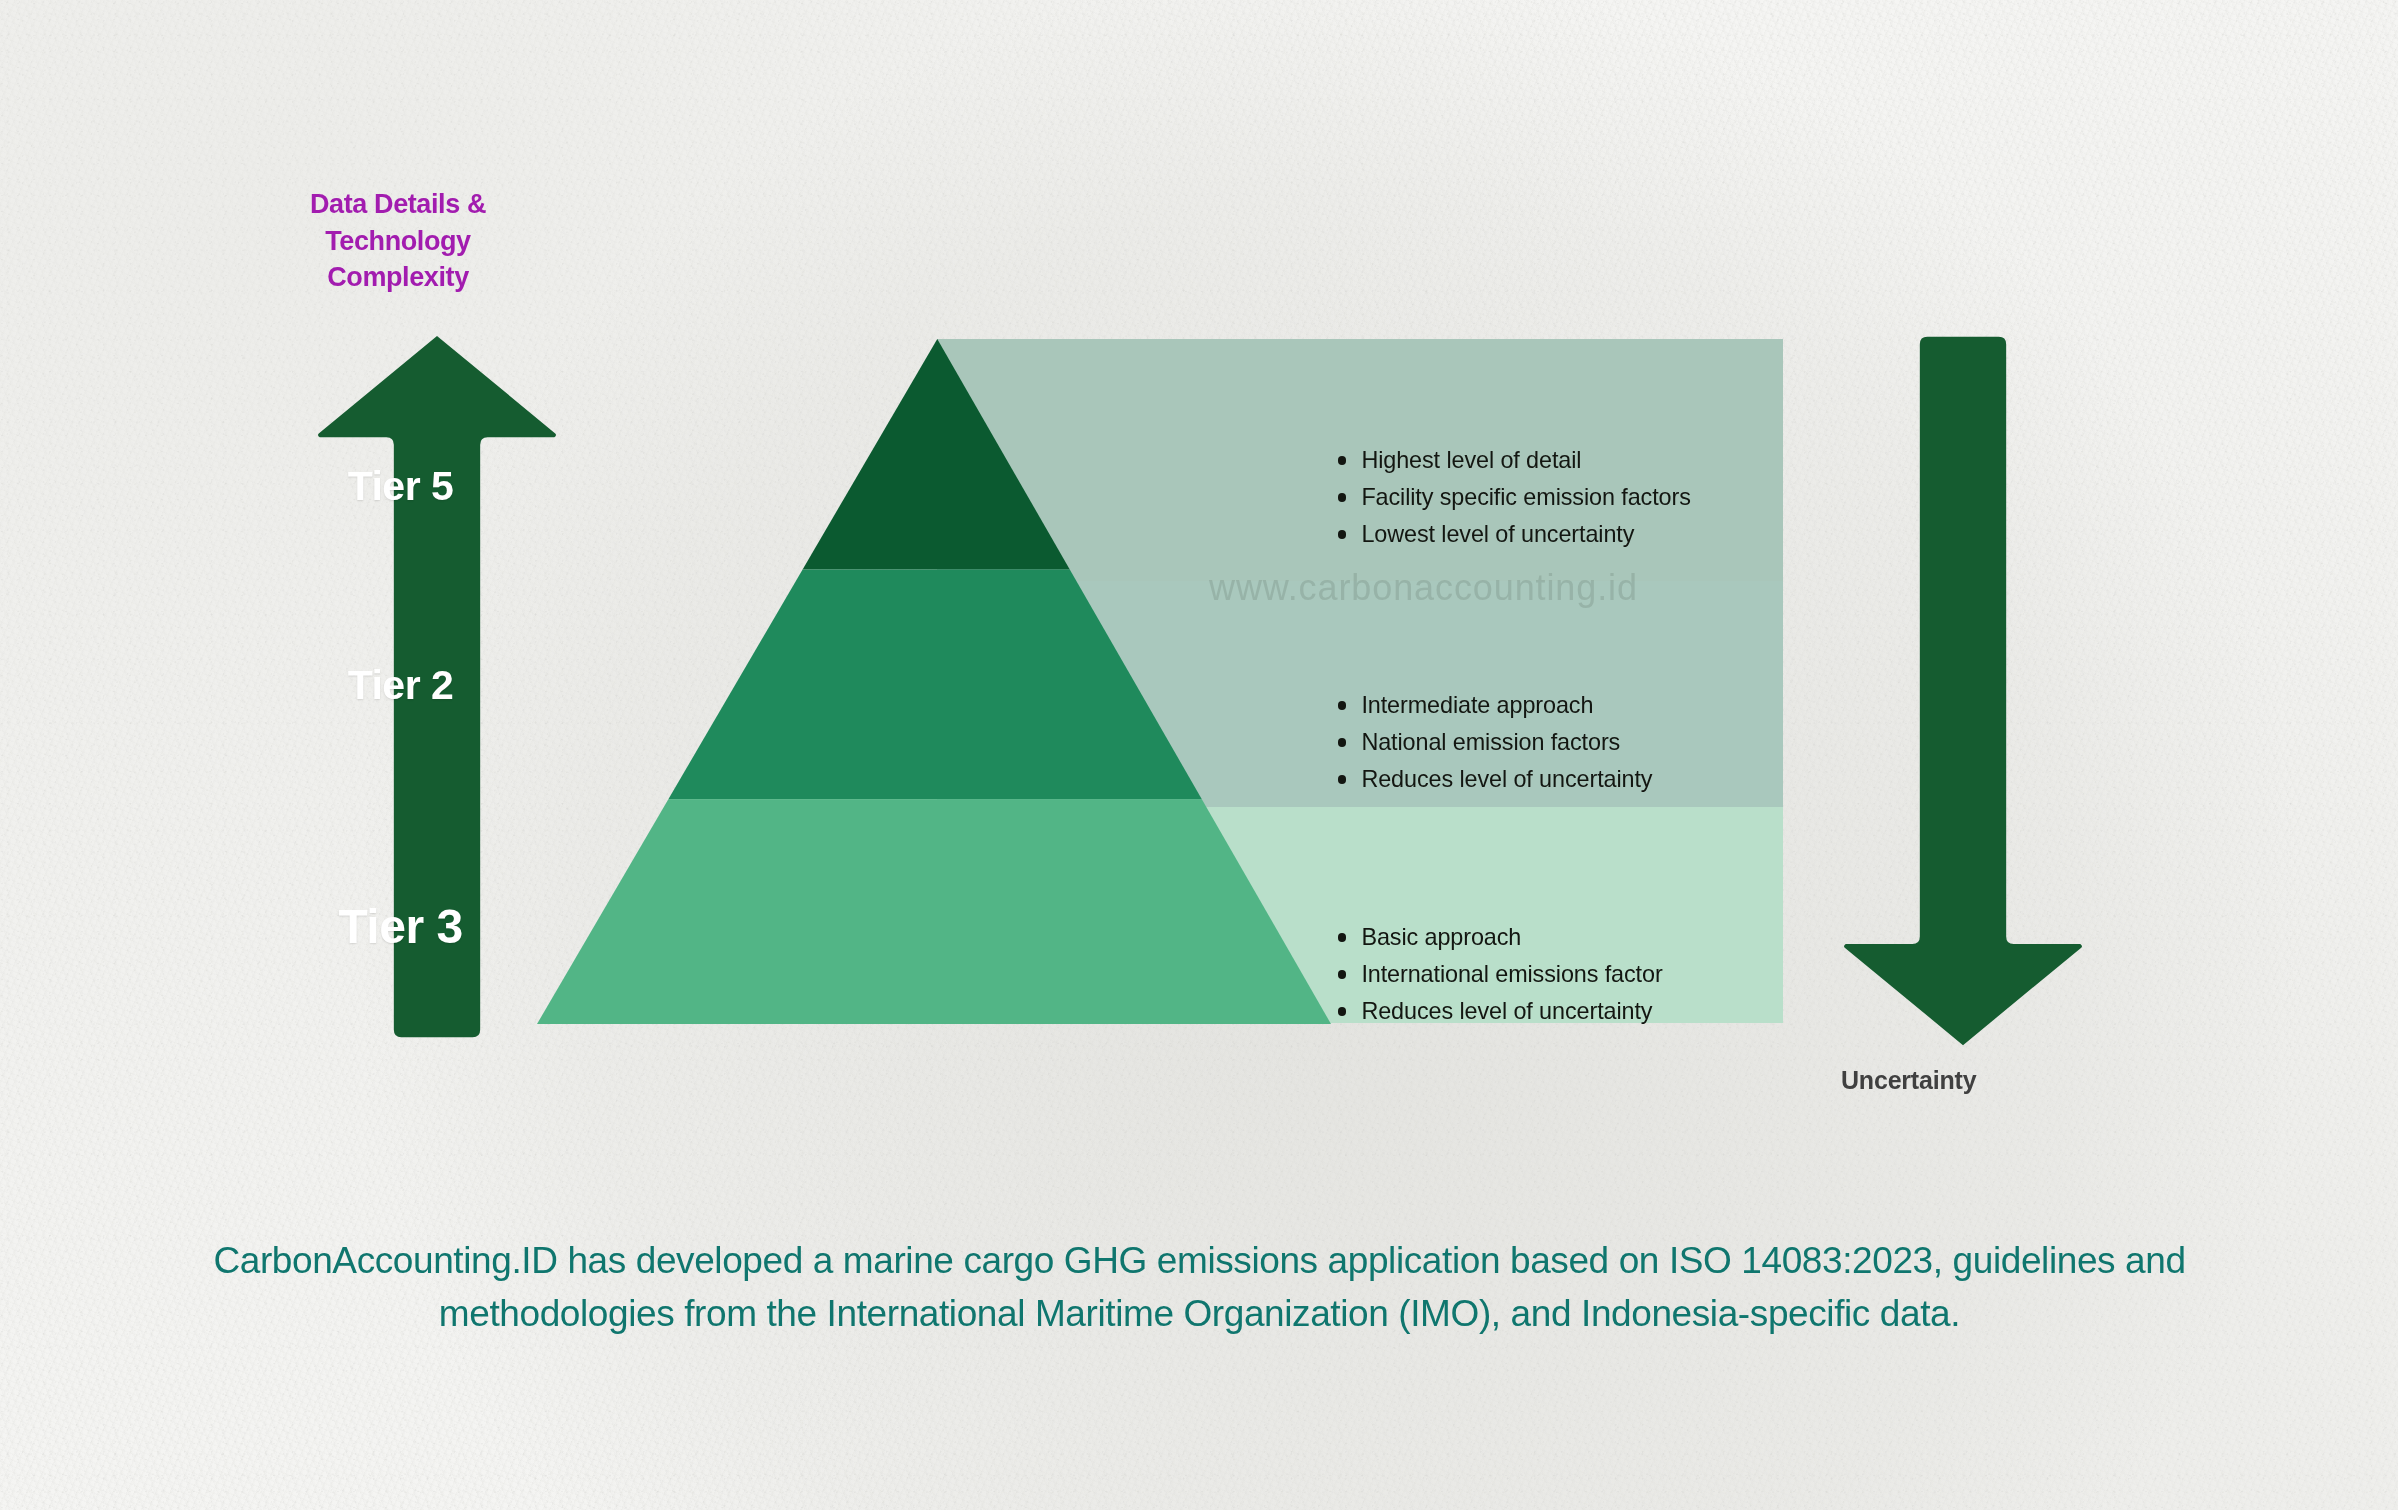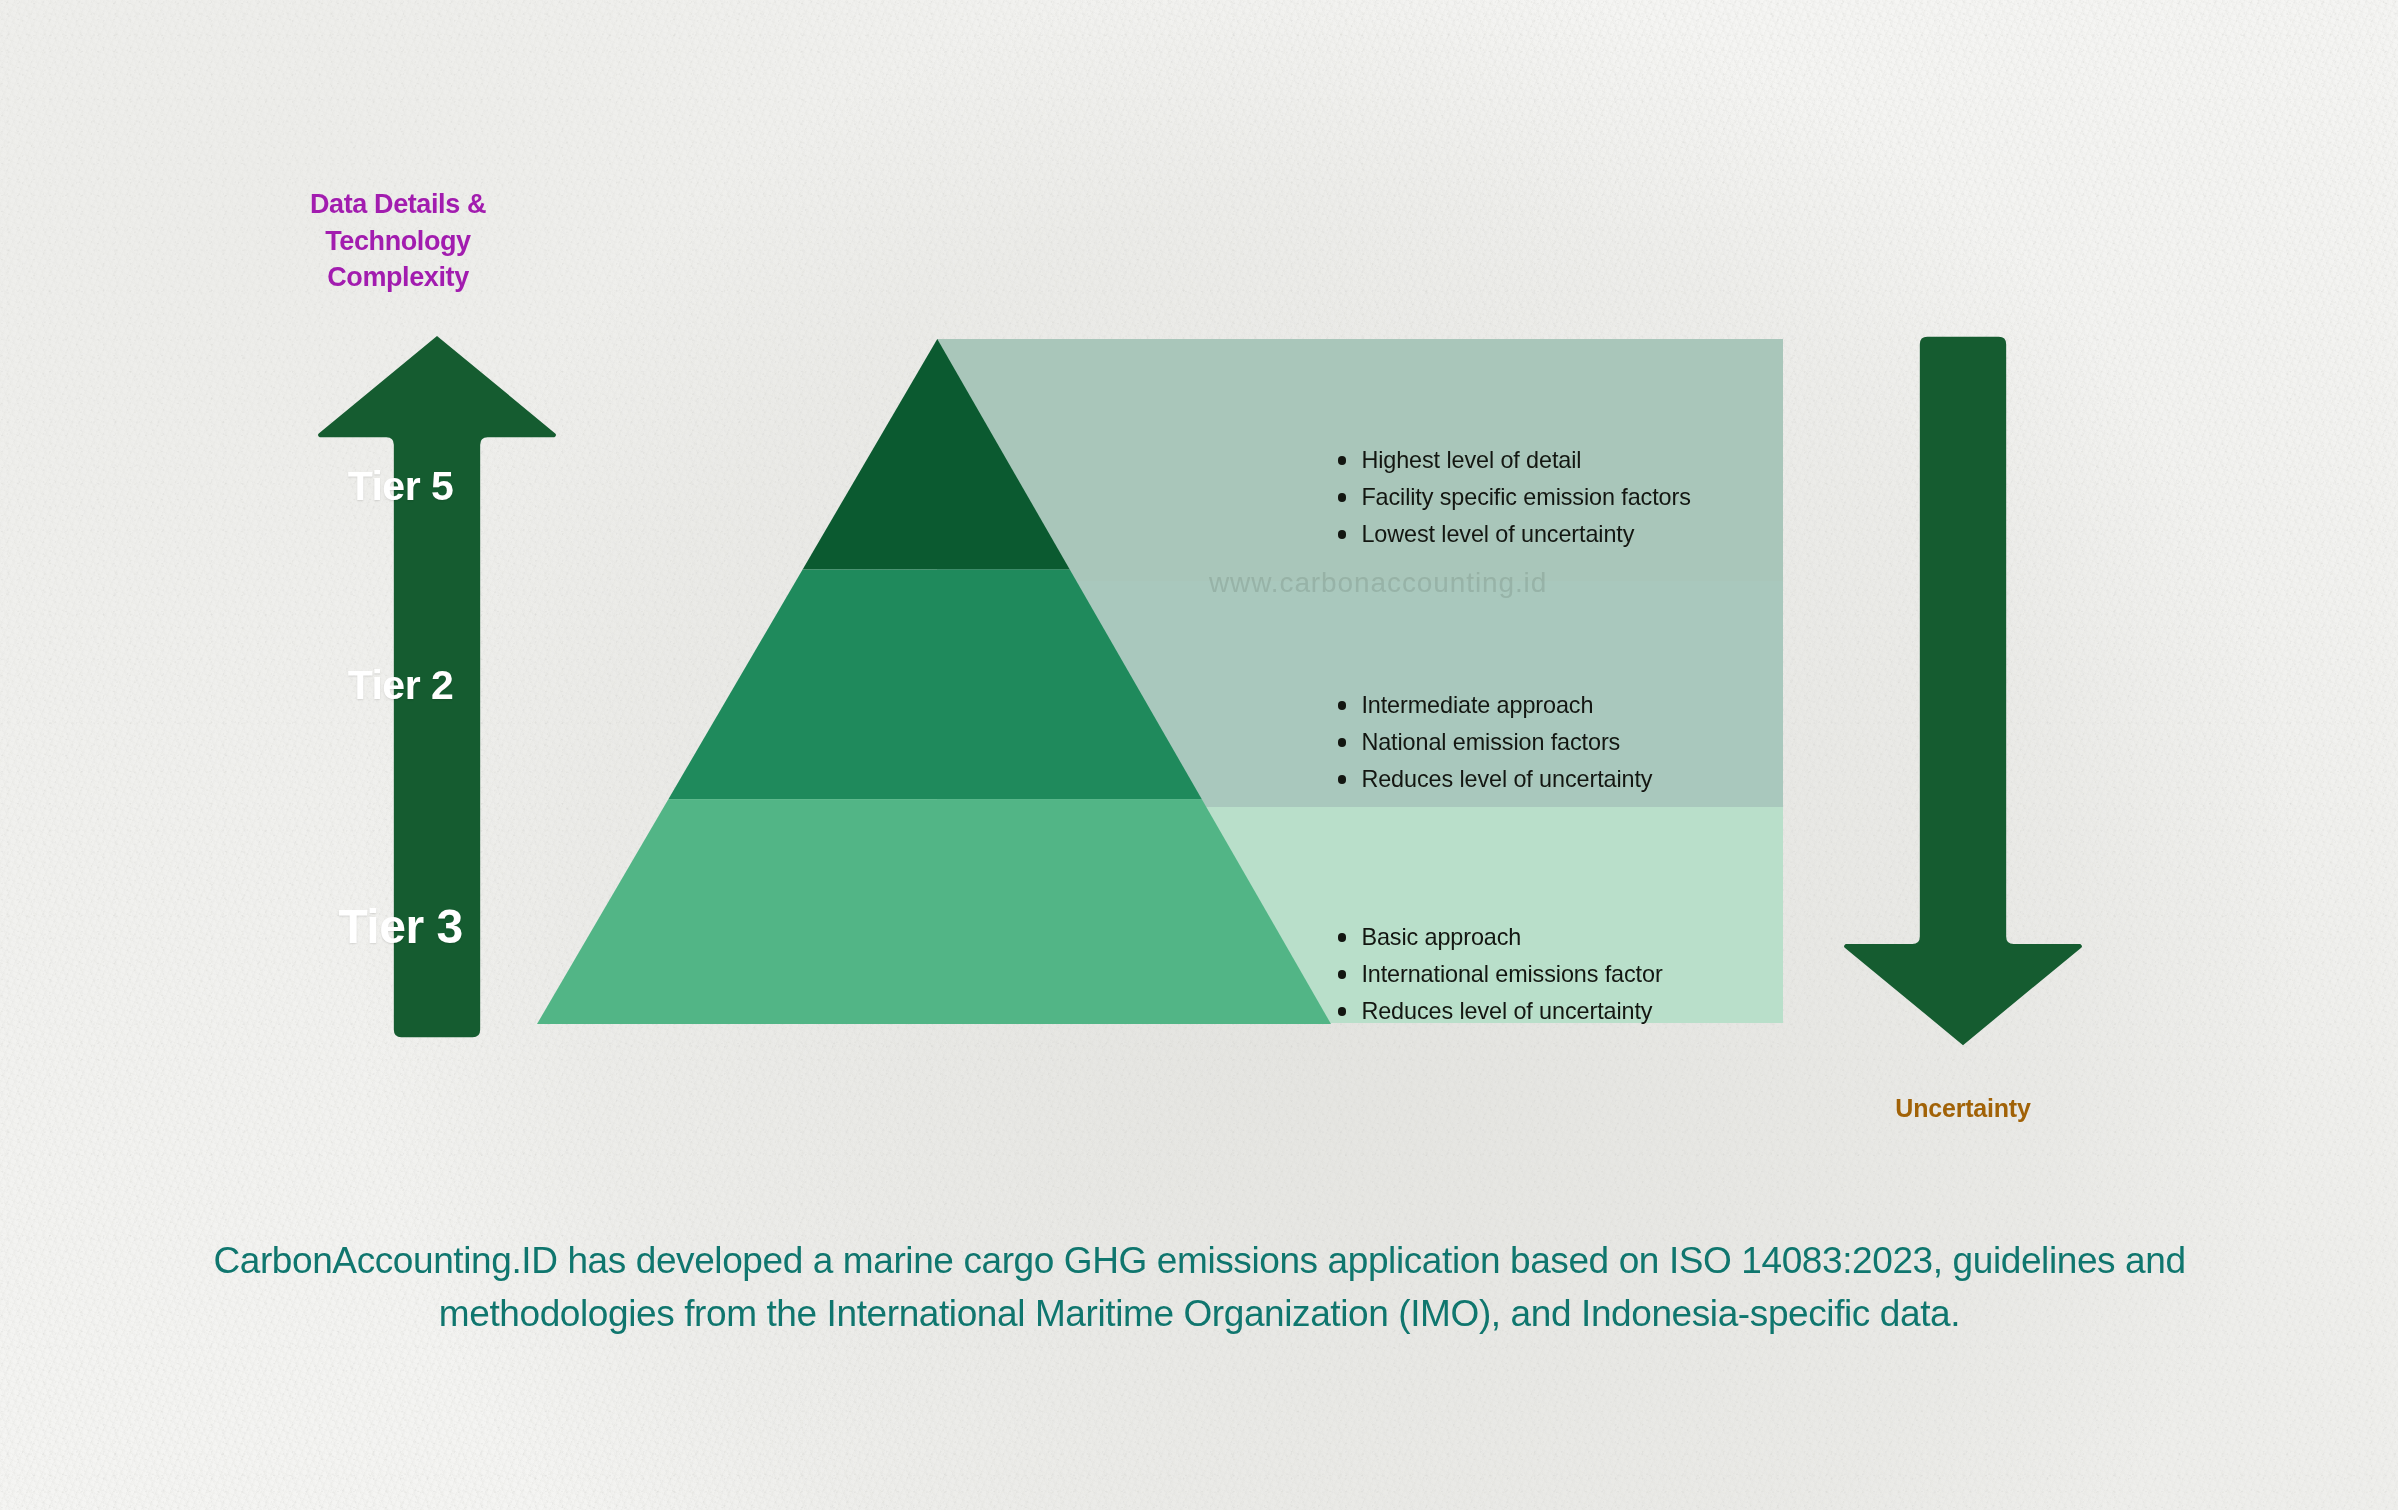--- a/index.html
+++ b/index.html
@@ -68,26 +68,24 @@
     left: 1841px;
     top: 335px;
     width: 244px;
     height: 712px;
   }
   #axis-label-right {
     position: absolute;
     left: 1841px;
     top: 1066px;
     width: 244px;
-    text-align: center;
     font-size: 25px;
     font-weight: bold;
     letter-spacing: -0.2px;
-    color: #a16207;
-    margin-top: 28px;
+    color: #404040;
   }
 
   
   #info-panel {
     position: absolute;
     left: 937px;
     top: 339px;
     width: 846px;
     height: 685px;
   }
@@ -98,21 +96,21 @@
   }
   #panel-band-1 { top: 0px;   height: 242px; background: #a9c6ba; }
   #panel-band-2 { top: 242px; height: 227px; background: #a9c8bd; }
   #panel-band-3 { top: 468px; height: 216px; background: #b9dfca; }
 
   
   #watermark {
     position: absolute;
     left: 1209px;
     top: 567px;
-    font-size: 28px;
+    font-size: 36px;
     letter-spacing: 0.9px;
     color: rgba(108,134,120,0.30);
     white-space: nowrap;
     pointer-events: none;
   }
 
   
   #pyramid {
     position: absolute;
     left: 537px;

